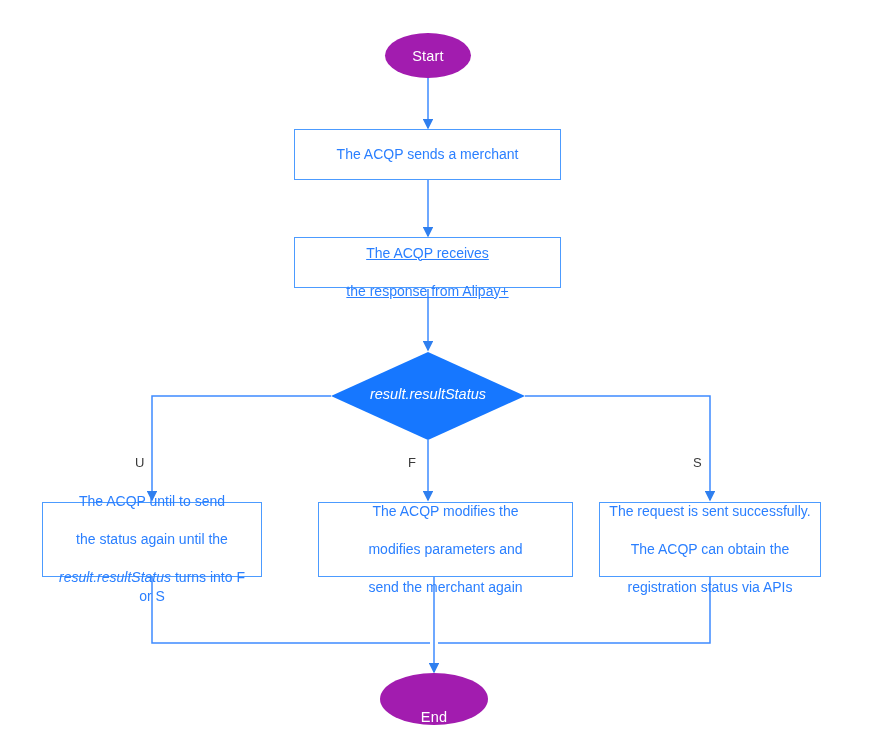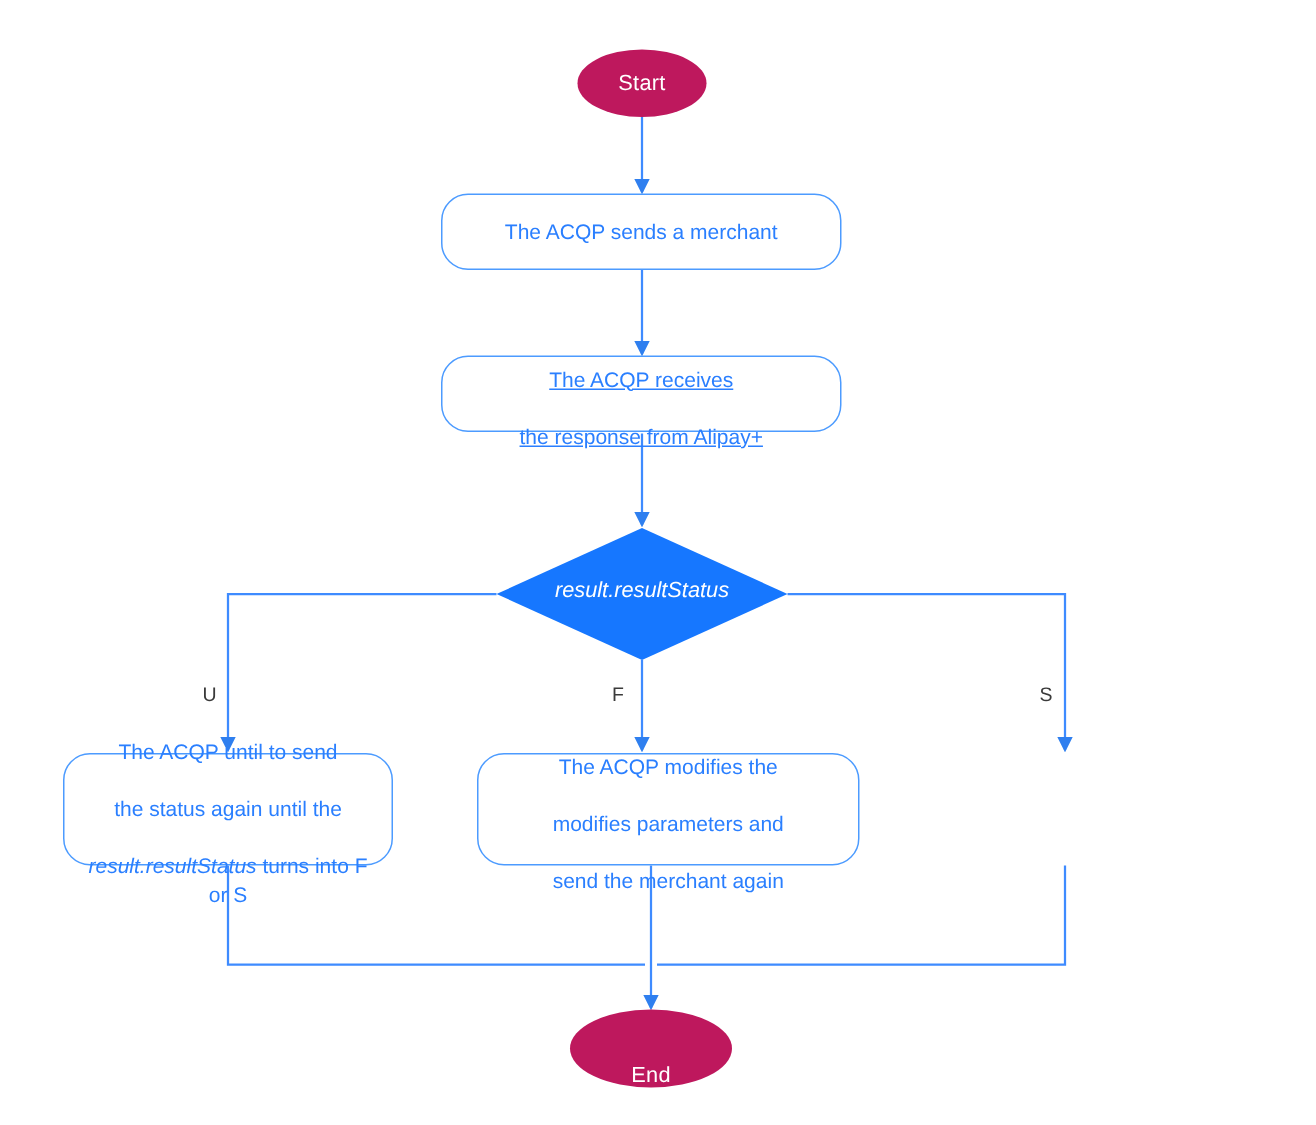--- a/index.html
+++ b/index.html
@@ -30,28 +30,28 @@
   .node {
     position: absolute;
     box-sizing: border-box;
     display: flex;
     align-items: center;
     justify-content: center;
     text-align: center;
   }
   .terminator {
     border-radius: 50%;
-    background: #be185d;
+    background: #a21caf;
     color: #ffffff;
     font-size: 14.5px;
     letter-spacing: 0.2px;
   }
   .process {
     border: 1.6px solid #4c9bff;
-    border-radius: 18px;
+    border-radius: 0;
     background: #ffffff;
     color: #2a7fff;
     font-size: 14px;
     line-height: 19px;
     padding: 4px 8px;
   }
   .process .txt {
     display: block;
     width: 100%;
     white-space: pre-line;
@@ -150,18 +150,25 @@
   </div>
 
   <div class="node process" style="left:318px; top:502px; width:255px; height:75px;">
     <span class="txt">
       <span>The ACQP modifies the</span><br>
       <span>modifies parameters and</span><br>
       <span>send the merchant again</span>
     </span>
   </div>
 
+  <div class="node process" style="left:599px; top:502px; width:222px; height:75px;">
+    <span class="txt">
+      <span>The request is sent successfully.</span><br>
+      <span>The ACQP can obtain the</span><br>
+      <span>registration status via APIs</span>
+    </span>
+  </div>
 
   <div class="node terminator" style="left:380px; top:673px; width:108px; height:52px;align-items:flex-end;">
     <span>End</span>
   </div>
 
 </div>
 
 </body></html>

